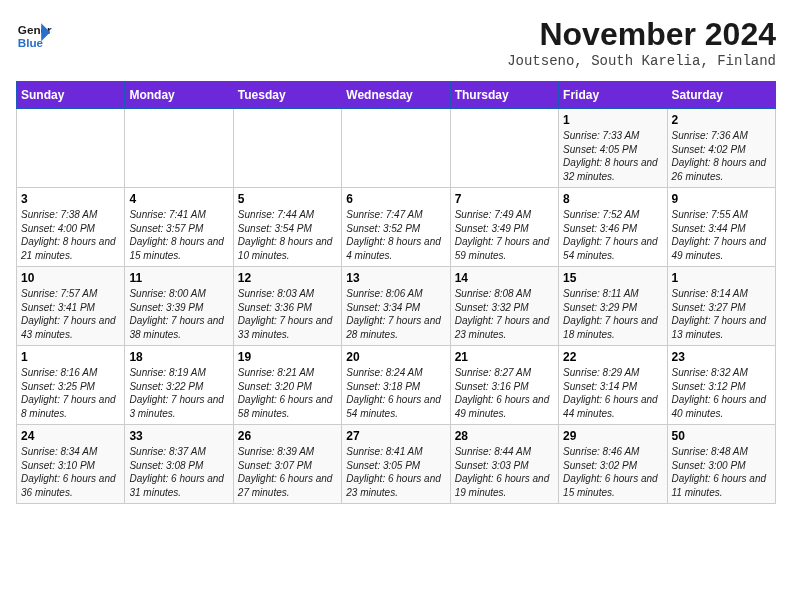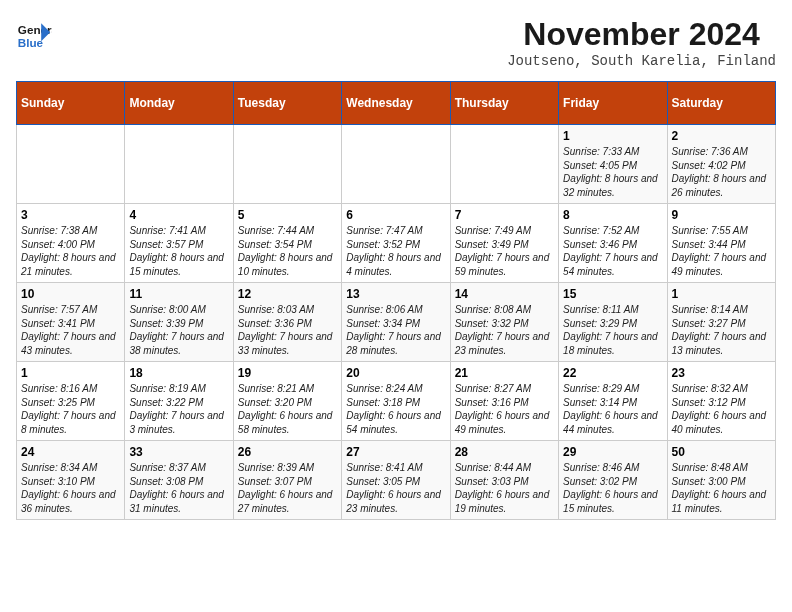--- a/index.html
+++ b/index.html
@@ -19,41 +19,41 @@
     .logo {
       display: flex;
       align-items: center;
       gap: 6px;
     }
     .logo-icon {
       width: 36px;
       height: 36px;
     }
     .title-area {
-      text-align: center;
+      text-align: right;
     }
     .main-title {
       font-size: 32px;
       font-weight: bold;
       color: #1a1a1a;
     }
     .subtitle {
       font-size: 14px;
       color: #444;
       font-family: Liberation Mono, monospace;
     }
     table {
       width: 100%;
       border-collapse: collapse;
       font-size: 11px;
     }
     thead tr th {
-      background-color: #c2410c;
+      background-color: #6d28d9;
       color: #fff;
-      padding: 14px 4px;
+      padding: 6px 4px;
       text-align: left;
       font-size: 12px;
       border: 1px solid #1a5ab8;
     }
     tbody tr td {
       border: 1px solid #ccc;
       padding: 4px 4px;
       vertical-align: top;
       width: calc(100% / 7);
       min-height: 80px;

